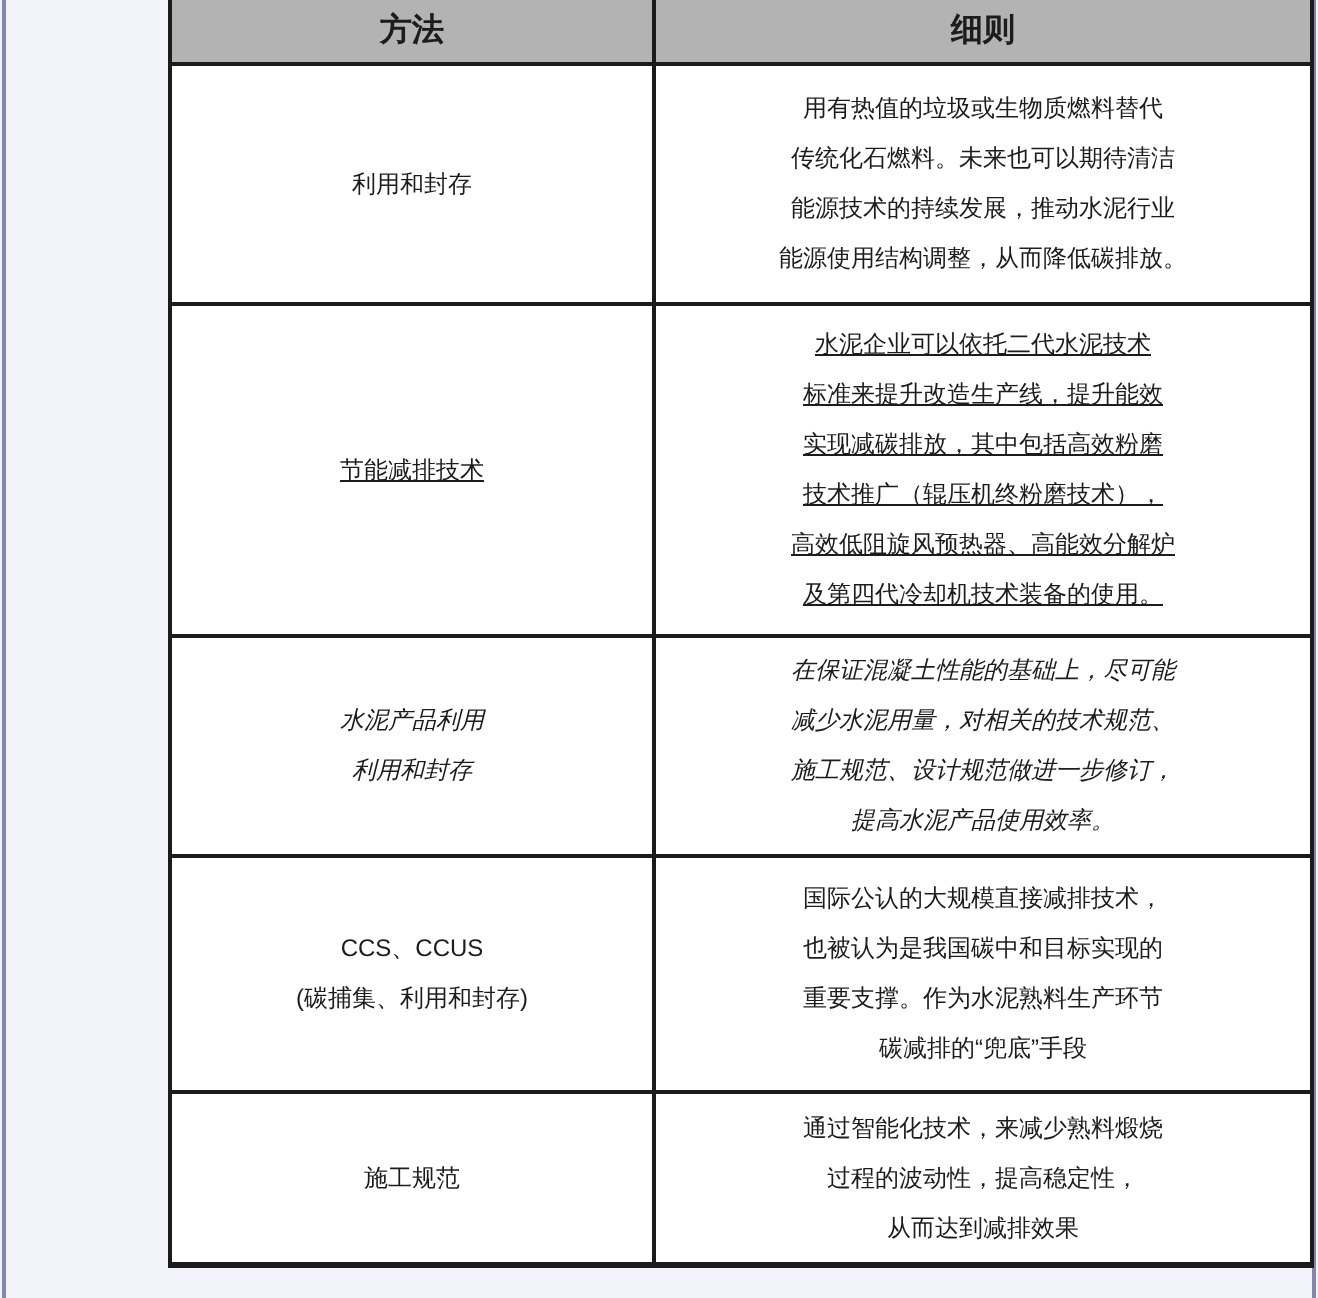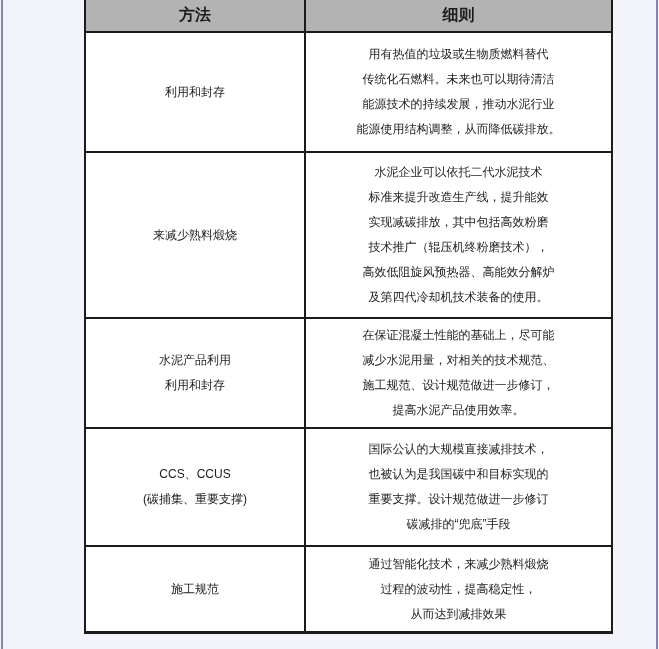--- a/index.html
+++ b/index.html
@@ -16,40 +16,40 @@
   .edge-right{right:1px;}
   table.doc-table{
     position:absolute;left:84px;top:-2px;
     width:491px;
     border-collapse:collapse;
     table-layout:fixed;
     background:#ffffff;
   }
   .doc-table th,.doc-table td{
     border:2px solid #1b1b1b;
-    padding:0 9px;
+    padding:0 20px;
     text-align:center;
     vertical-align:middle;
   }
   .doc-table thead th{
     background:#b3b3b3;
     font-size:16px;
     font-weight:bold;
     height:31px;
   }
   .col-method{width:200px;}
   .col-detail{width:287px;}
   .doc-table td{
     font-size:12px;
     line-height:25px;
     white-space:pre-line;
   }
   tr.r0 td{height:118px;}
-  tr.r1 td{height:164px;}
-  tr.r2 td{height:108px;}
+  tr.r1 td{height:164px;text-decoration:underline;}
+  tr.r2 td{height:108px;font-style:italic;}
   tr.r3 td{height:116px;}
   tr.r4 td{height:84px;}
   .doc-table tbody tr:last-child td{border-bottom-width:3px;}
 </style>
 </head>
 <body>
 
 <div class="edge edge-left"></div>
 <div class="edge edge-right"></div>
 
@@ -62,42 +62,42 @@
   </thead>
   <tbody>
     <tr class="r0">
       <td class="col-method">利用和封存</td>
       <td class="col-detail">用有热值的垃圾或生物质燃料替代
 传统化石燃料。未来也可以期待清洁
 能源技术的持续发展，推动水泥行业
 能源使用结构调整，从而降低碳排放。</td>
     </tr>
     <tr class="r1">
-      <td class="col-method">来减少熟料煅烧</td>
+      <td class="col-method">节能减排技术</td>
       <td class="col-detail">水泥企业可以依托二代水泥技术
 标准来提升改造生产线，提升能效
 实现减碳排放，其中包括高效粉磨
 技术推广（辊压机终粉磨技术），
 高效低阻旋风预热器、高能效分解炉
 及第四代冷却机技术装备的使用。</td>
     </tr>
     <tr class="r2">
       <td class="col-method">水泥产品利用
 利用和封存</td>
       <td class="col-detail">在保证混凝土性能的基础上，尽可能
 减少水泥用量，对相关的技术规范、
 施工规范、设计规范做进一步修订，
 提高水泥产品使用效率。</td>
     </tr>
     <tr class="r3">
       <td class="col-method">CCS、CCUS
-(碳捕集、重要支撑)</td>
+(碳捕集、利用和封存)</td>
       <td class="col-detail">国际公认的大规模直接减排技术，
 也被认为是我国碳中和目标实现的
-重要支撑。设计规范做进一步修订
+重要支撑。作为水泥熟料生产环节
 碳减排的“兜底”手段</td>
     </tr>
     <tr class="r4">
       <td class="col-method">施工规范</td>
       <td class="col-detail">通过智能化技术，来减少熟料煅烧
 过程的波动性，提高稳定性，
 从而达到减排效果</td>
     </tr>
   </tbody>
 </table>

